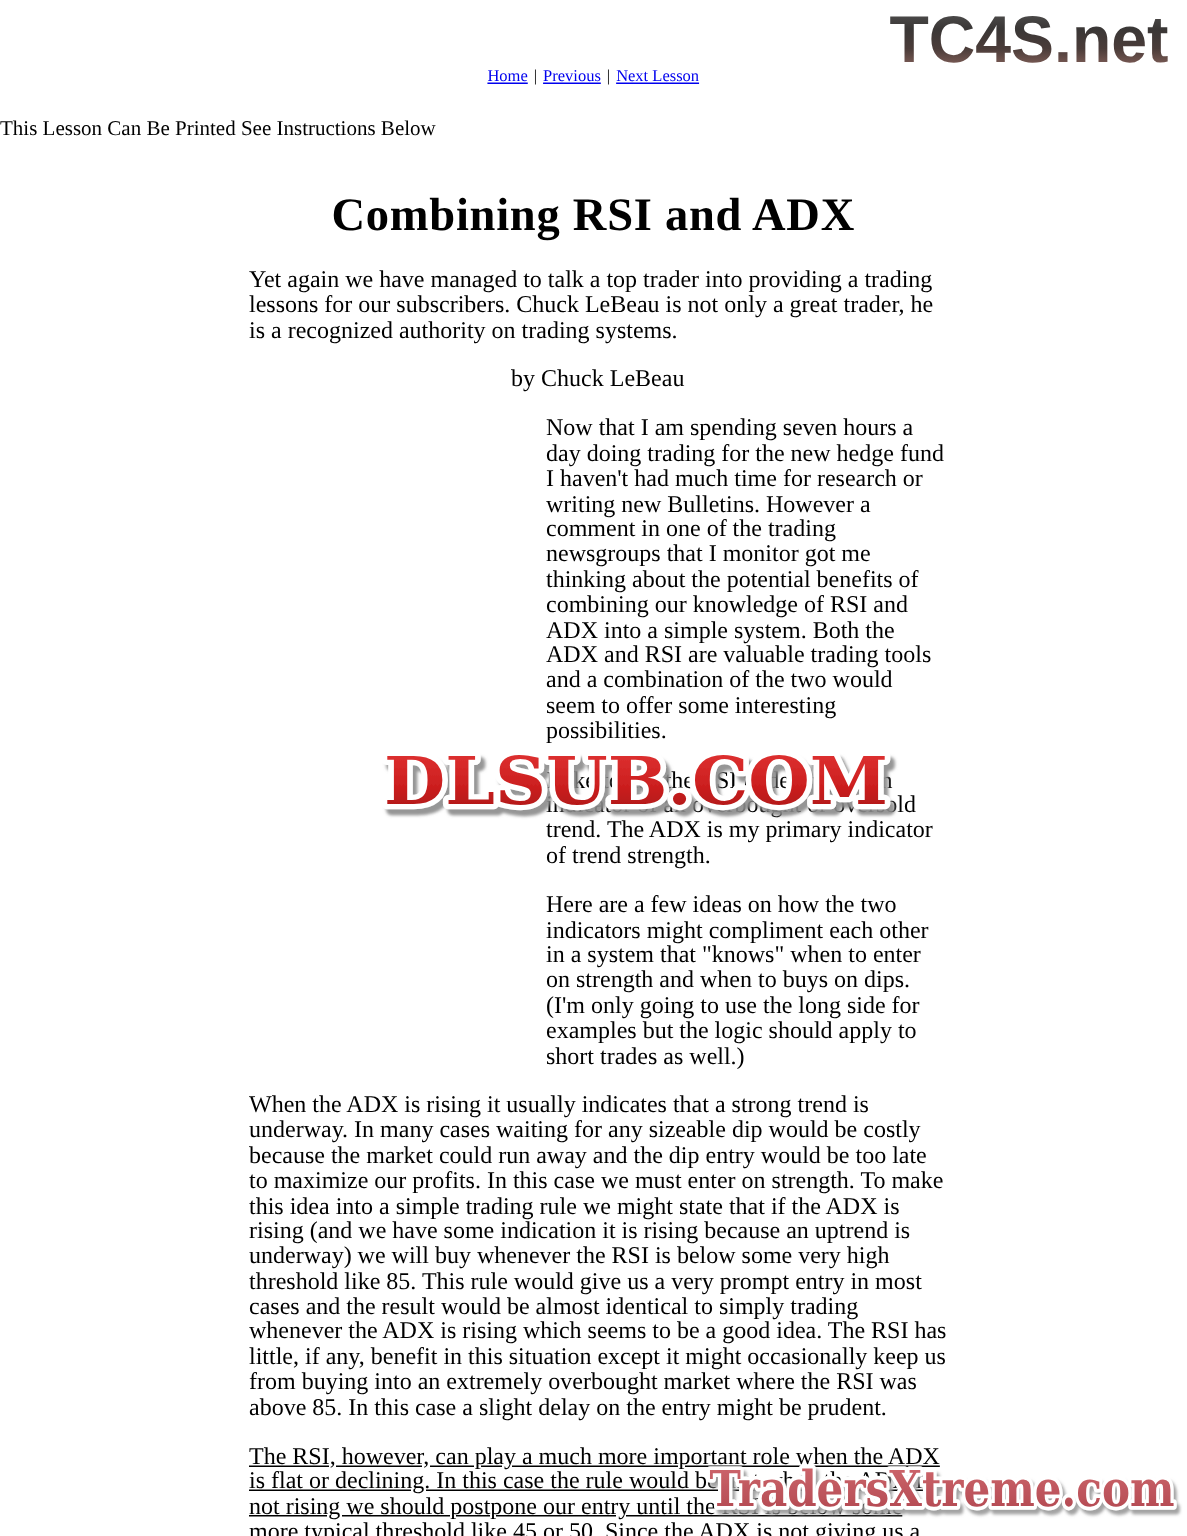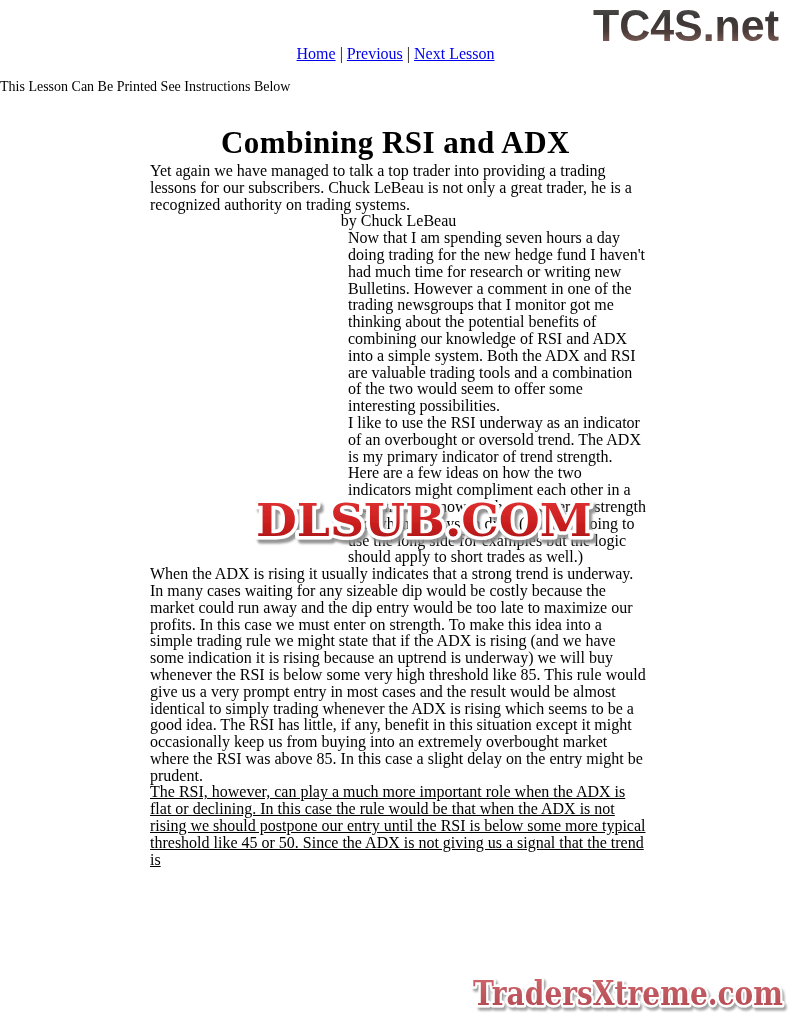--- a/index.html
+++ b/index.html
@@ -6,31 +6,31 @@
   body{
     width:791px;height:1024px;position:relative;overflow:hidden;
     background:#ffffff;
     font-family:"Liberation Serif", serif;
     color:#000;
   }
   
   .tc4s{position:absolute;top:2px;right:8px;}
   
   .nav{position:absolute;top:45px;left:0;width:791px;text-align:center;
-       font-size:16px;}
+       font-size:11px;}
   .nav a{color:#0000EE;text-decoration:underline;cursor:pointer;}
   .nav .sep{color:#000;margin:0 4px;}
   .notice{position:absolute;top:79px;left:0;width:791px;text-align:left;
           font-size:14px;}
   .title{position:absolute;top:104px;left:0;width:791px;text-align:center;
          font-size:31px;font-weight:bold;letter-spacing:0.5px;}
   
   .content{position:absolute;top:163px;left:150px;width:497px;
            font-size:16px;line-height:16.8px;}
-  .content p{margin:0;}
+  .content p{margin:16px;}
   .intro{margin:0;}
   .byline{margin-top:22px;text-align:center;}
   blockquote{margin:0 0 0 198px;padding:0;width:299px;}
   .bq1{margin-top:25px;}
   .bq2{margin-top:16px;}
   .bq3{margin-top:16px;}
   .bp1{margin-top:20px;}
   .bp2{margin-top:20px;text-decoration:underline;}
   
   .wm-center{position:absolute;left:250px;top:492px;pointer-events:none;}

